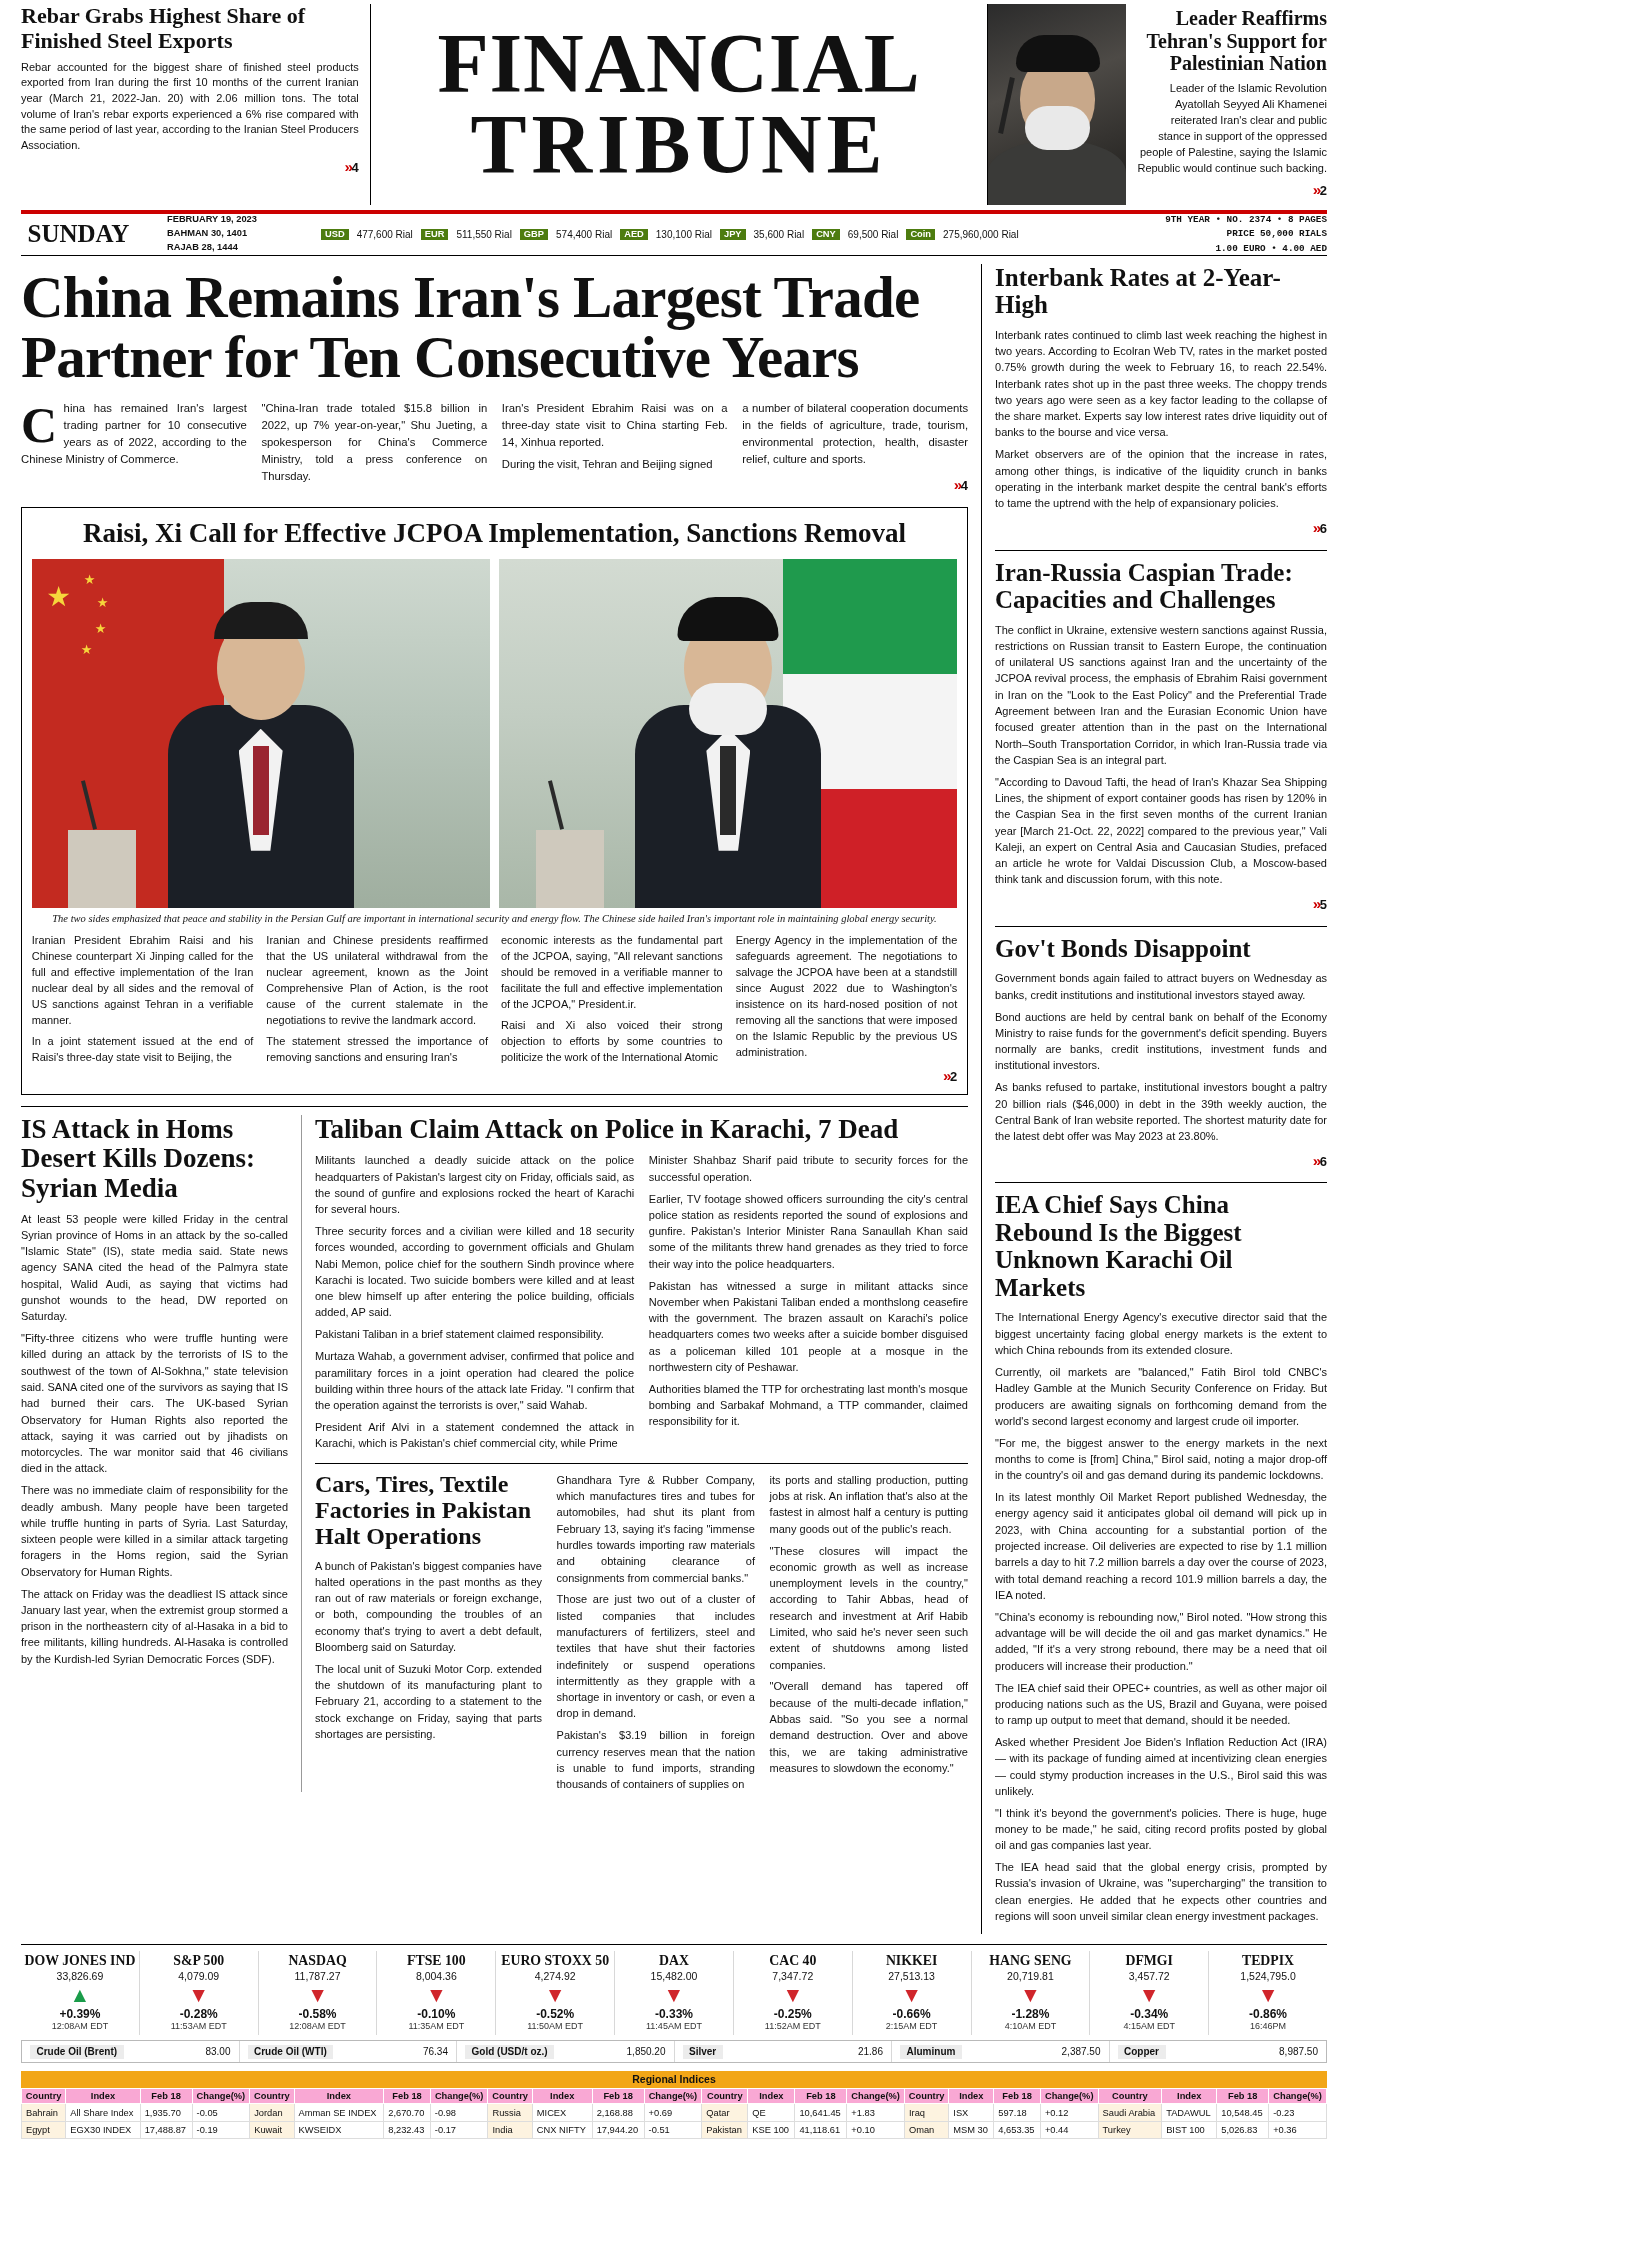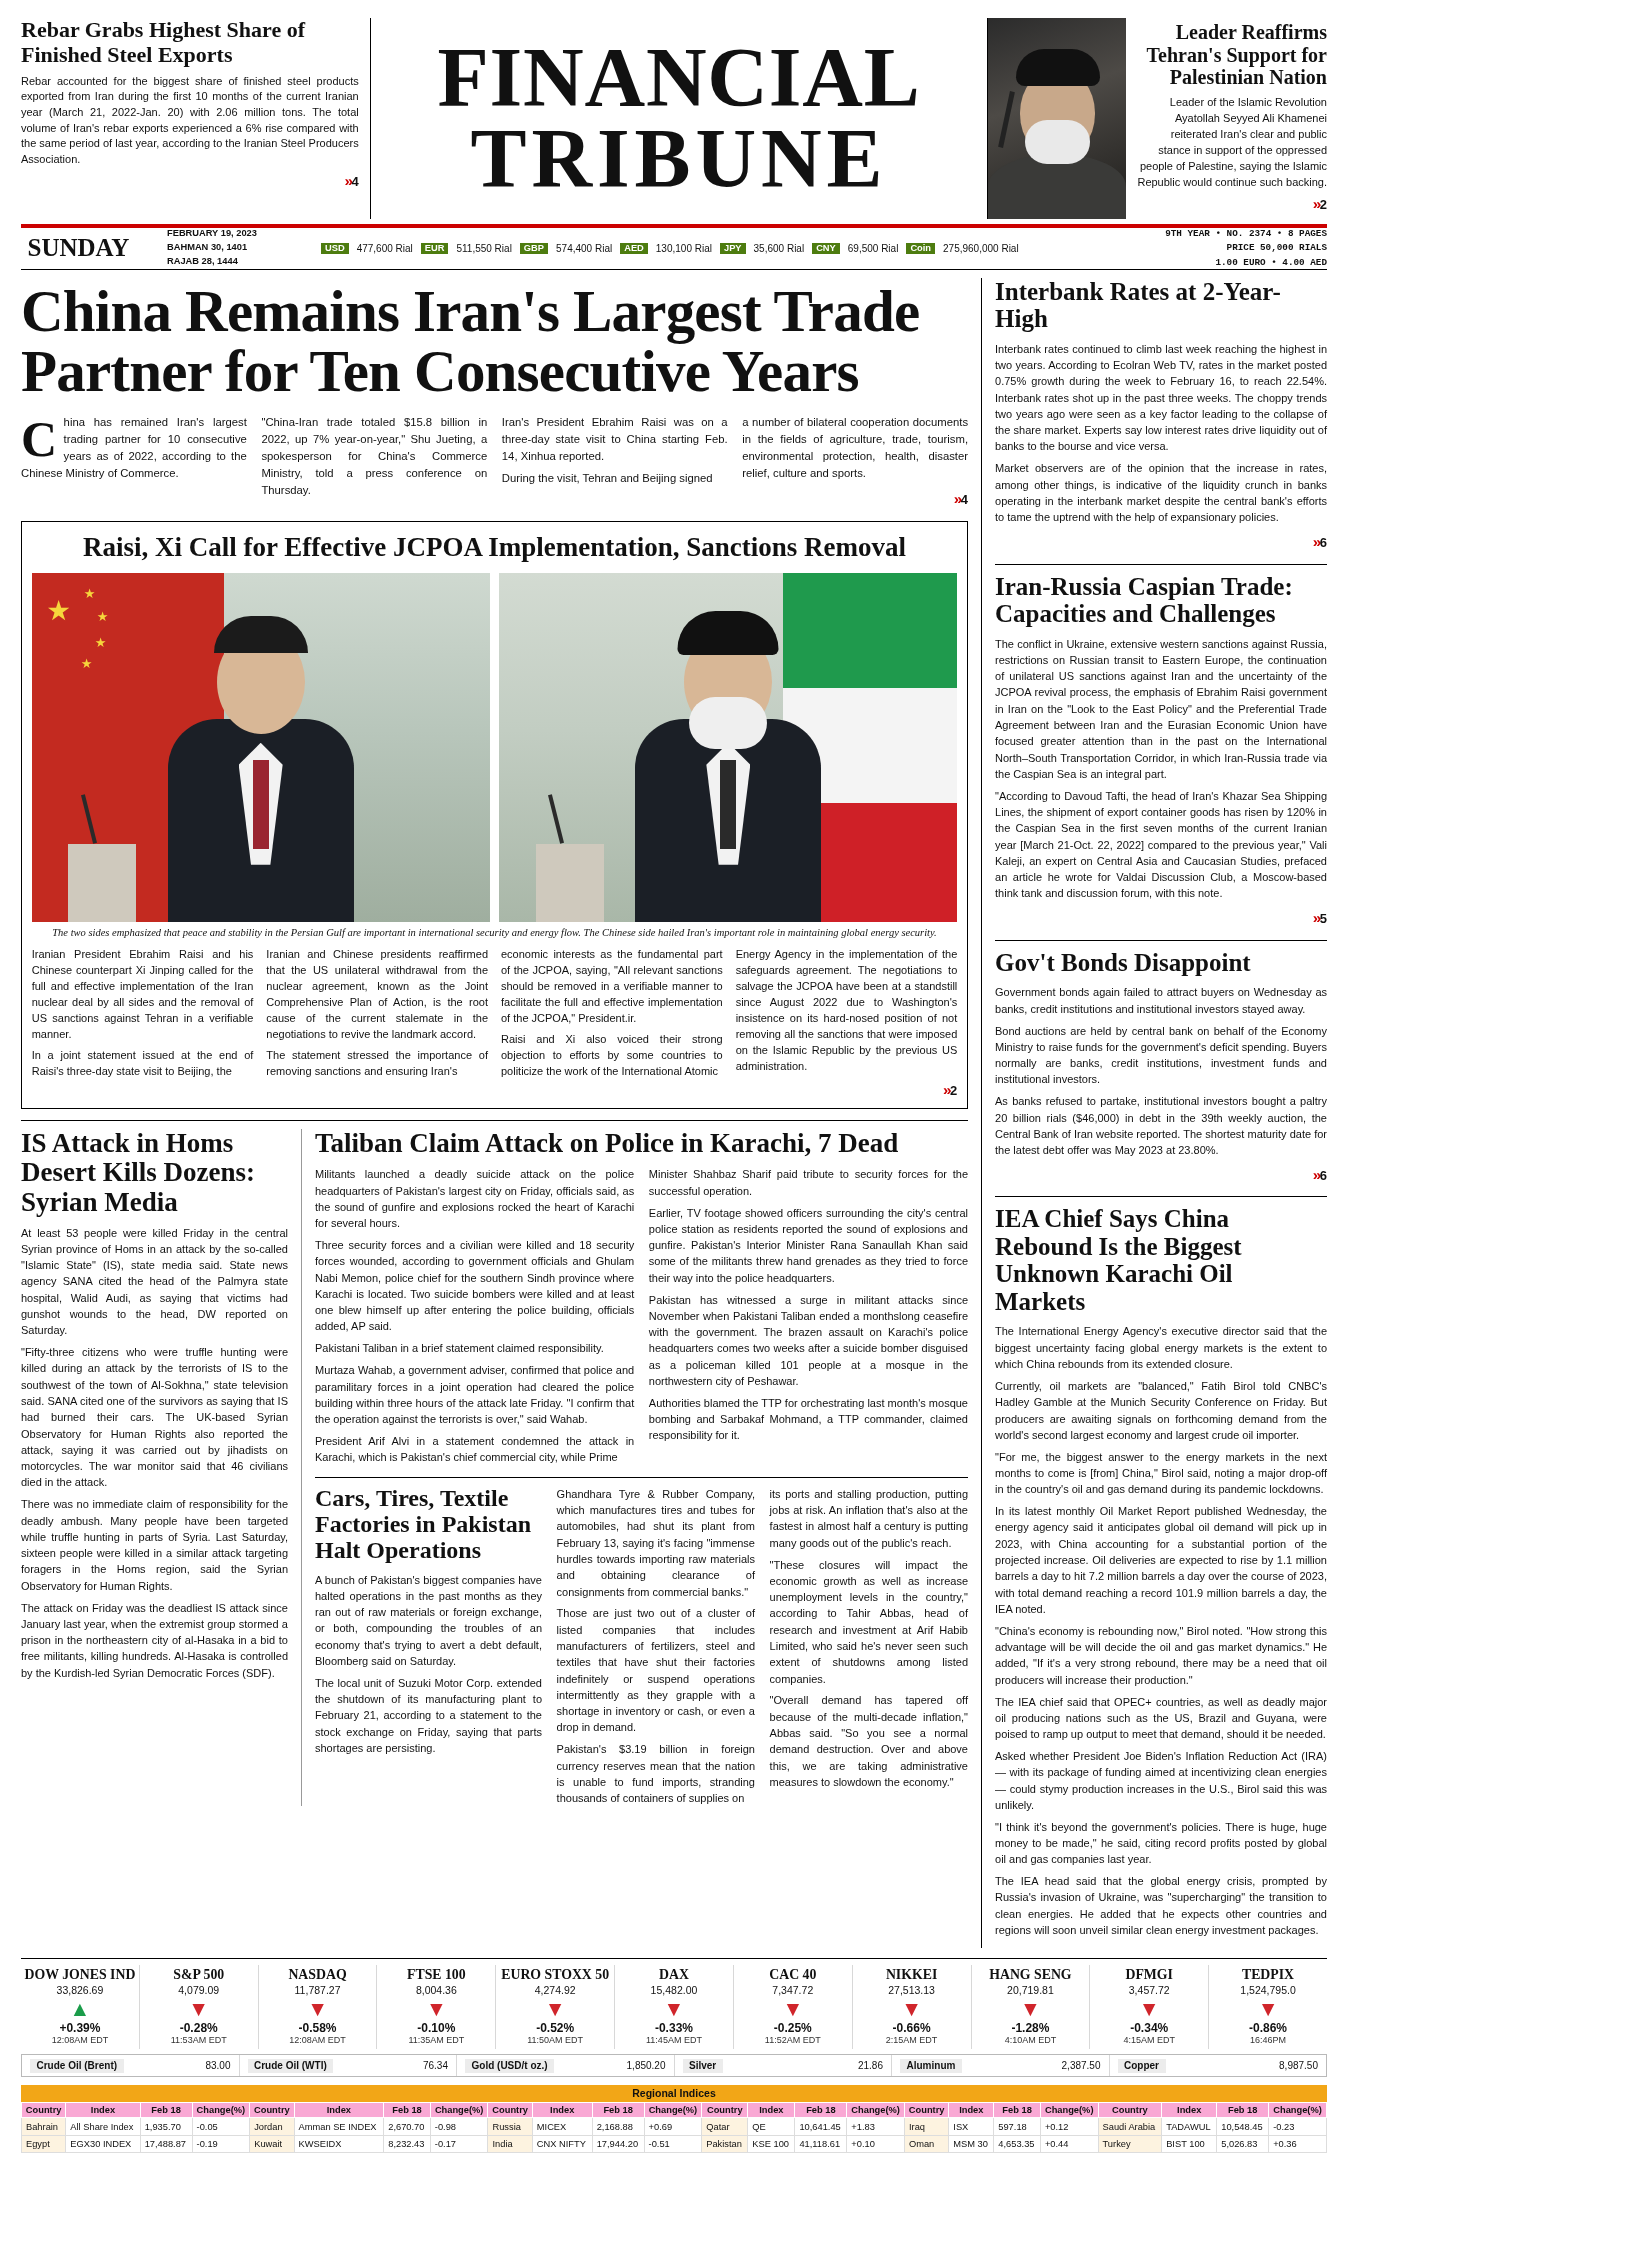--- a/index.html
+++ b/index.html
@@ -5,21 +5,21 @@
   * { box-sizing: border-box; }
   html, body { margin:0; padding:0; }
   body {
     width: 1652px; height: 2250px;
     background: #ffffff;
     font-family: "Liberation Sans", sans-serif;
     color: #111;
     position: relative;
     overflow: hidden;
   }
-  .page { width:1348px; height:2250px; padding: 18px 21px; position:relative; }
+  .page { width:1348px; height:2250px; padding: 4px 21px; position:relative; }
 
   
   .masthead { display:flex; align-items:stretch; height: 201px; }
   .mh-left { width: 350px; padding-right: 11.3px; border-right: 1.6px solid #000; }
   .mh-left h3 { font-family:"Liberation Serif", serif; font-size: 22px; line-height: 1.12; margin:0 0 6.5px 0; font-weight:bold; }
   .mh-left p { font-size: 11px; line-height: 1.42; margin:0; text-align: justify; }
   .mh-center { flex: 1; display:flex; flex-direction:column; align-items:center; justify-content:center; padding: 0 8px; }
   .mh-title { font-family:"Liberation Serif", serif; font-weight:bold; font-size: 84px; letter-spacing: 0.8px; line-height: 0.96; text-align:center; }
   .mh-title .l2 { letter-spacing: 4.9px; }
   .mh-right { width: 340px; display:flex; border-left: 1.6px solid #000; }
@@ -365,21 +365,21 @@
       <div class="rc-rule"></div>
 
       <div class="rc-block">
         <h2>IEA Chief Says China Rebound Is the Biggest Unknown Karachi Oil Markets</h2>
         <div class="col-text">
           <p>The International Energy Agency's executive director said that the biggest uncertainty facing global energy markets is the extent to which China rebounds from its extended closure.</p>
           <p>Currently, oil markets are "balanced," Fatih Birol told CNBC's Hadley Gamble at the Munich Security Conference on Friday. But producers are awaiting signals on forthcoming demand from the world's second largest economy and largest crude oil importer.</p>
           <p>"For me, the biggest answer to the energy markets in the next months to come is [from] China," Birol said, noting a major drop-off in the country's oil and gas demand during its pandemic lockdowns.</p>
           <p>In its latest monthly Oil Market Report published Wednesday, the energy agency said it anticipates global oil demand will pick up in 2023, with China accounting for a substantial portion of the projected increase. Oil deliveries are expected to rise by 1.1 million barrels a day to hit 7.2 million barrels a day over the course of 2023, with total demand reaching a record 101.9 million barrels a day, the IEA noted.</p>
           <p>"China's economy is rebounding now," Birol noted. "How strong this advantage will be will decide the oil and gas market dynamics." He added, "If it's a very strong rebound, there may be a need that oil producers will increase their production."</p>
-          <p>The IEA chief said that OPEC+ countries, as well as deadly major oil producing nations such as the US, Brazil and Guyana, were poised to ramp up output to meet that demand, should it be needed.</p>
+          <p>The IEA chief said their OPEC+ countries, as well as other major oil producing nations such as the US, Brazil and Guyana, were poised to ramp up output to meet that demand, should it be needed.</p>
           <p>Asked whether President Joe Biden's Inflation Reduction Act (IRA) — with its package of funding aimed at incentivizing clean energies — could stymy production increases in the U.S., Birol said this was unlikely.</p>
           <p>"I think it's beyond the government's policies. There is huge, huge money to be made," he said, citing record profits posted by global oil and gas companies last year.</p>
           <p>The IEA head said that the global energy crisis, prompted by Russia's invasion of Ukraine, was "supercharging" the transition to clean energies. He added that he expects other countries and regions will soon unveil similar clean energy investment packages.</p>
         </div>
       </div>
     </div>
   </div>
 
   <div class="markets">
     <div class="mrow">

